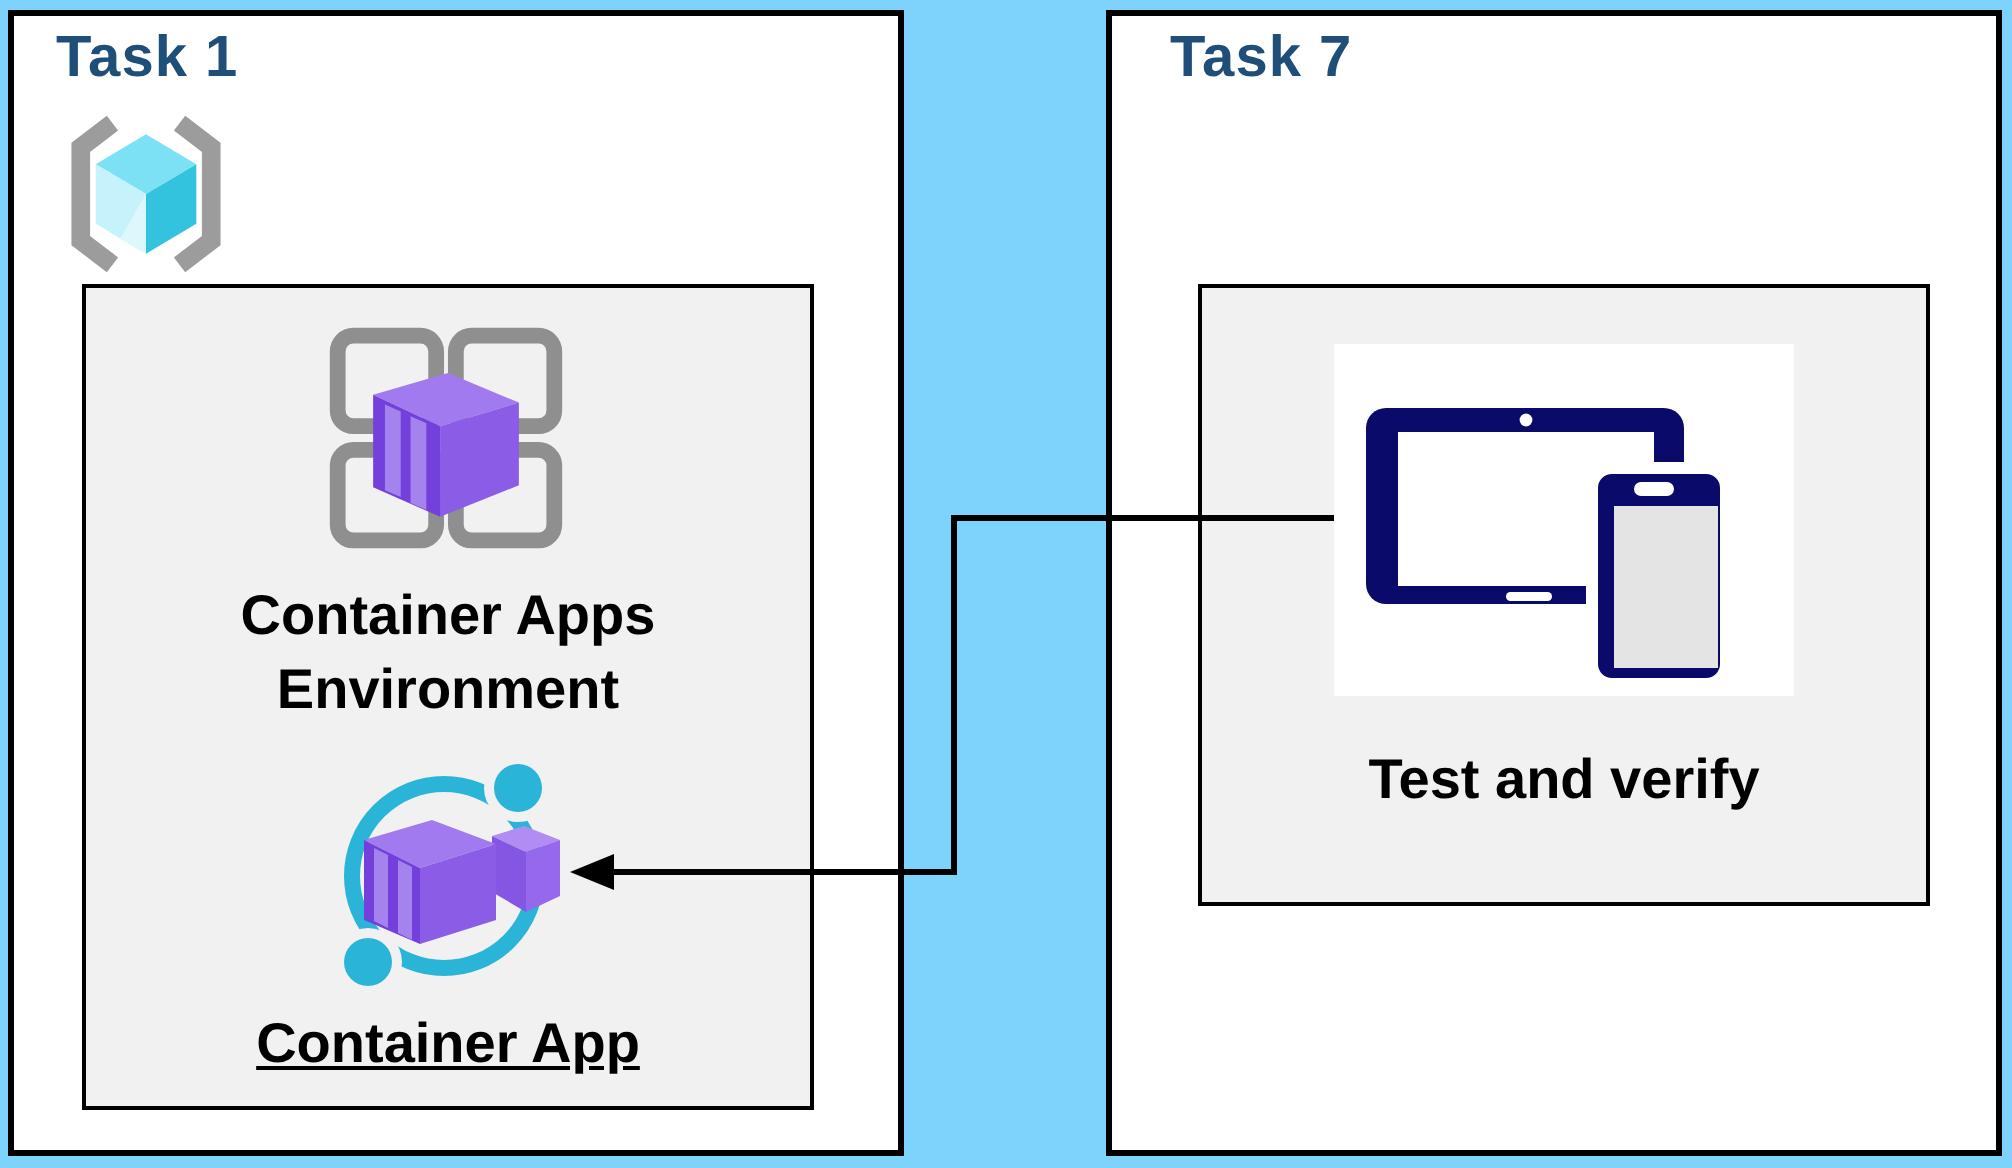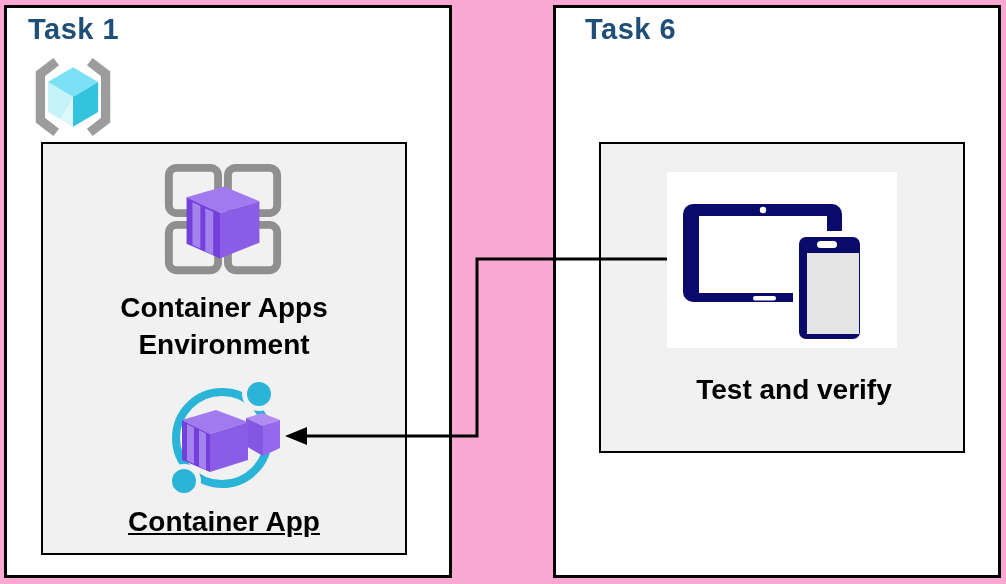--- a/index.html
+++ b/index.html
@@ -1,18 +1,18 @@
 <!DOCTYPE html>
 <html><head>
 <meta charset="utf-8">
 <style>
   * { margin:0; padding:0; box-sizing:border-box; }
   body { background:#ffffff; font-family:"Liberation Sans", sans-serif; }
   .canvas {
-    position:relative; width:1006px; height:584px; background:#f9a8d4; overflow:hidden;
+    position:relative; width:1006px; height:584px; background:#7dd3fc; overflow:hidden;
   }
   .outer-box {
     position:absolute; border:3px solid #000; background:#fff;
   }
   #task1-box { left:4px;   top:5px; width:448px; height:573px; }
   #task2-box { left:553px; top:5px; width:448px; height:573px; }
   .task-title {
     position:absolute; font-size:29px; font-weight:700; color:#1F4E79; letter-spacing:0.5px;
   }
   #task1-title { left:28px;  top:13px; }
@@ -27,21 +27,21 @@
   .rg-name { font-size:32px; font-weight:700; color:#000; margin-left:14px; margin-top:2px; }
   .icon-abs { position:absolute; }
   #cae-icon { left:159px; top:159px; width:128px; height:122px; }
   #ca-icon  { left:158px; top:372px; width:130px; height:130px; }
   .panel-label {
     position:absolute; width:366px; text-align:center;
     font-size:28px; font-weight:700; color:#000; line-height:37px;
   }
   #cae-label { left:41px;  top:289px; }
   #ca-label  { left:41px;  top:503px;text-decoration:underline; }
-  #verify-label { left:599px; top:371px;margin-left:12px; }
+  #verify-label { left:599px; top:371px; }
   .icon-patch {
     position:absolute; left:667px; top:172px; width:230px; height:176px; background:#ffffff;
   }
   .devices-svg { width:230px; height:176px; display:block; }
   #connector { position:absolute; left:280px; top:249px; width:392px; height:197px; }
 </style>
 </head>
 <body>
 
 <div class="canvas">
@@ -94,21 +94,21 @@
       <polygon points="24,48 58,38 90,50 52,62" fill="#A27AF0"></polygon>
       <polygon points="52,62 90,50 90,88 52,100" fill="#8B5CE6"></polygon>
       <polygon points="24,48 52,62 52,100 24,88" fill="#7440DC"></polygon>
       <polygon points="29,52 36,55.5 36,92 29,88.5" fill="#A583EE"></polygon>
       <polygon points="41,58 48,61.5 48,98 41,94.5" fill="#A583EE"></polygon>
     </svg>
   </span>
   <div class="panel-label" id="ca-label">Container App</div>
 
   <div class="outer-box" id="task2-box"></div>
-  <div class="task-title" id="task2-title">Task 6</div>
+  <div class="task-title" id="task2-title">Task 7</div>
 
   <div class="inner-box" id="verify-panel"></div>
 
   <div class="icon-patch">
     <span>
       <svg class="devices-svg" viewBox="0 0 230 176">
         <rect x="16" y="32" width="159" height="98" rx="10" fill="#0A0A6A"></rect>
         <rect x="32" y="44" width="128" height="77" fill="#FFFFFF"></rect>
         <circle cx="96" cy="38" r="3.2" fill="#FFFFFF"></circle>
         <rect x="86" y="124" width="23" height="4.5" rx="2.2" fill="#FFFFFF"></rect>

